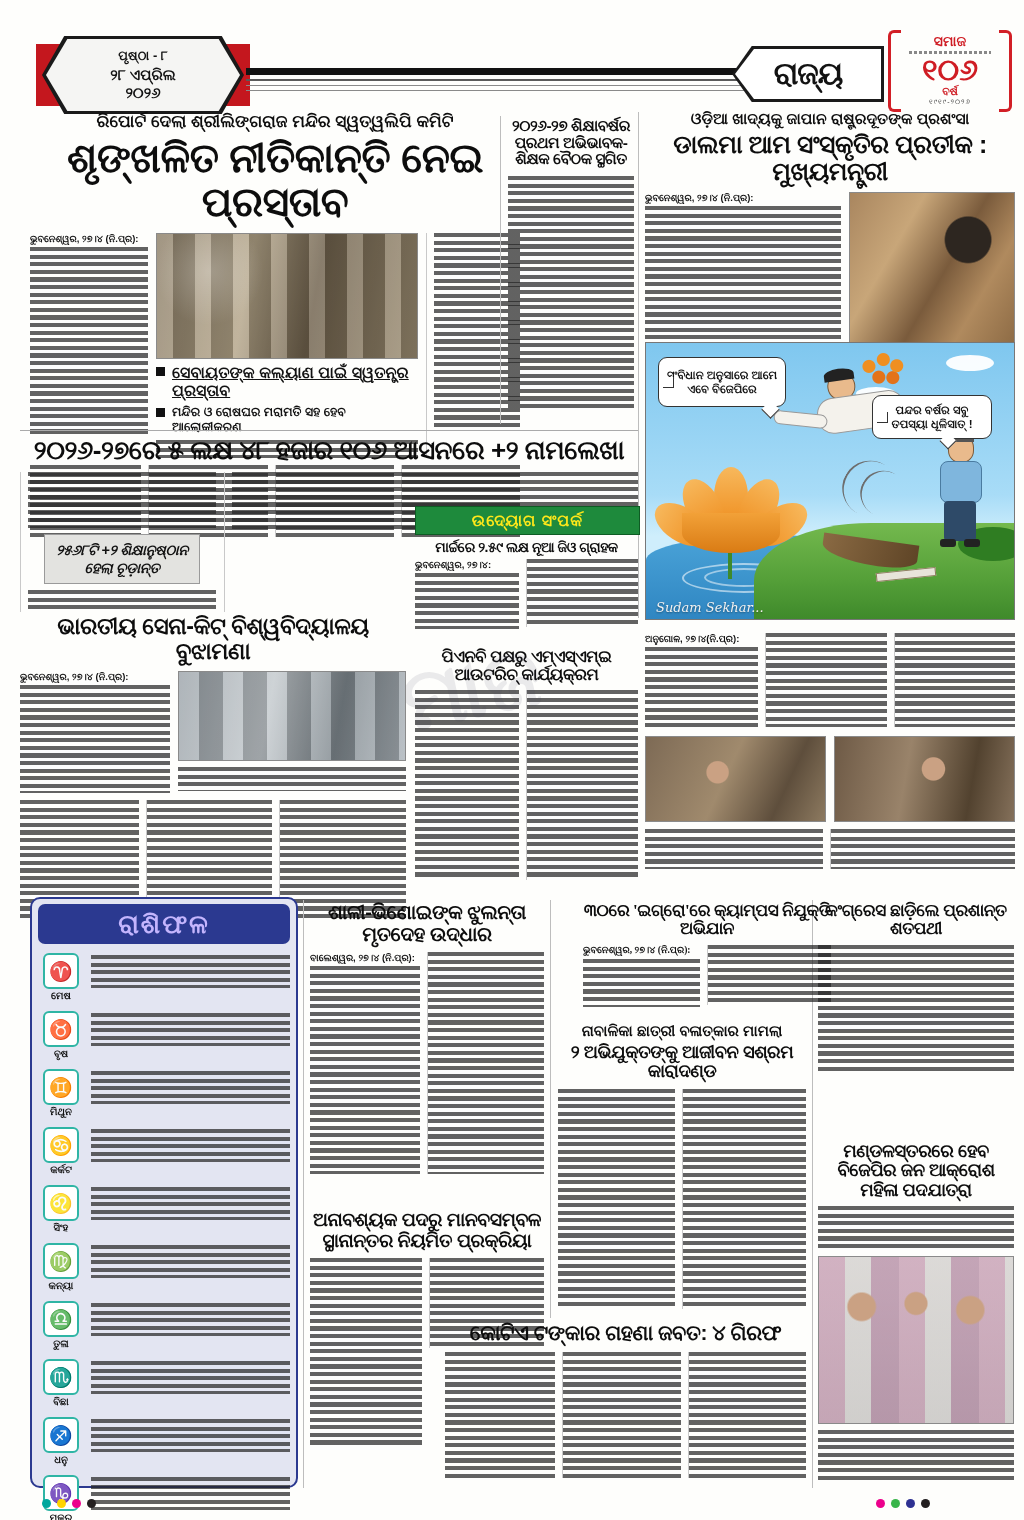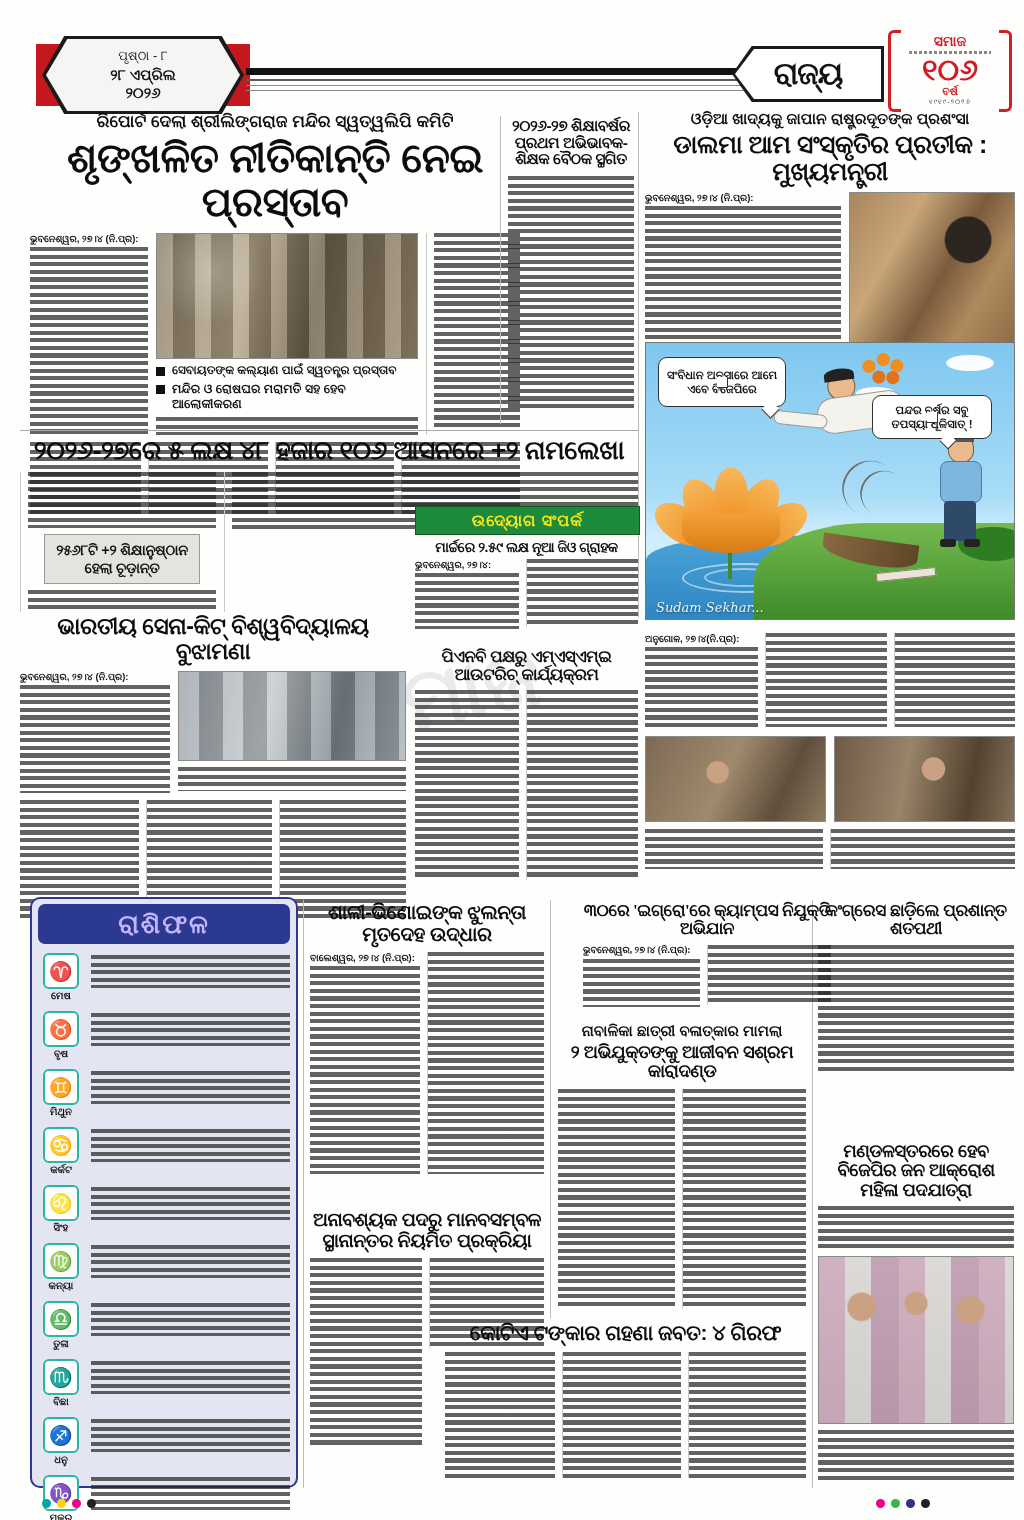--- a/index.html
+++ b/index.html
@@ -39,36 +39,36 @@
   .zrow{display:flex;gap:7px;align-items:flex-start;margin-top:9px;}
   .zleft{width:46px;flex:none;text-align:center;}
   .ztile{width:32px;height:32px;margin:0 auto;background:#ffffff;border:2px solid #2fb5a5;border-radius:6px;
          display:flex;align-items:center;justify-content:center;}
   .zsym{font-size:19px;font-weight:bold;line-height:1;}
   .zname{font-size:10px;font-weight:bold;margin-top:1px;}
   .zgreek{flex:1;height:33px;margin-top:2px;}
   
   .cartoon{border:1px solid #777;box-sizing:border-box;background:linear-gradient(#7fc7ef 0%,#a8dcf7 55%,#cfeefc 70%);overflow:hidden;}
   .cloud{background:#ffffff;border-radius:50%;opacity:.95;}
-  .bubble{background:#fff;border:1.5px solid #333;border-radius:9px;display:flex;align-items:center;justify-content:center;
+  .bubble{background:#fff;border:1.5px solid #333;border-radius:9px;display:flex;align-items:center;justify-content:flex-start;
           text-align:center;font-weight:bold;font-size:11.5px;line-height:1.25;padding:4px;box-sizing:border-box;}
   .bubble:after{content:"";position:absolute;width:10px;height:10px;background:#fff;border-right:1.5px solid #333;border-bottom:1.5px solid #333;}
   .petal{position:absolute;width:34px;height:58px;background:linear-gradient(#f7b85c,#ef8f21);border-radius:50% 50% 45% 45%;}
   .sig{font-family:"DejaVu Serif",serif;font-style:italic;color:#f2f2f2;font-size:13px;text-shadow:0 1px 2px rgba(0,0,0,.4);}
   .dot{width:9px;height:9px;border-radius:50%;display:inline-block;margin-right:6px;}
 </style>
 </head>
 <body>
 
 <div class="page">
 
   <div class="abs hex-red" style="left:36px;top:44px;width:214px;height:62px;"></div>
   <div class="abs hex-black" style="left:42px;top:36px;width:202px;height:78px;"></div>
   <div class="abs hex-white" style="left:46px;top:39px;width:194px;height:72px;">
-    <div style="font-size:13px;font-weight:normal;">ପୃଷ୍ଠା - ୮</div>
+    <div style="font-size:13px;font-weight:bold;">ପୃଷ୍ଠା - ୮</div>
     <div style="font-size:15px;font-weight:bold;margin-top:2px;">୨୮ ଏପ୍ରିଲ</div>
     <div style="font-size:15px;font-weight:bold;">୨୦୨୬</div>
   </div>
 
   <div class="abs" style="left:246px;top:68px;width:500px;height:7px;background:#121212;"></div>
   <div class="abs" style="left:246px;top:79px;width:500px;height:2px;background:#5a5a5a;"></div>
   <div class="abs" style="left:246px;top:85px;width:500px;height:1px;background:#8a8a8a;"></div>
   <div class="abs" style="left:246px;top:90px;width:500px;height:1px;background:#8a8a8a;"></div>
 
   <div class="abs pennant-outer" style="left:732px;top:46px;width:152px;height:56px;"></div>
@@ -97,21 +97,21 @@
         <div class="greek" style="height:188px;"></div>
       </div>
       <div style="width:262px;flex:none;">
         <div class="photo" style="width:262px;height:126px;background:
               radial-gradient(circle at 20% 30%,rgba(255,255,255,.25),transparent 24%),
               repeating-linear-gradient(90deg,rgba(255,255,255,.18) 0 16px,rgba(0,0,0,.20) 16px 38px),
               linear-gradient(100deg,#8d7f68 0%,#b3a488 35%,#6f614c 60%,#9c8d72 100%);"></div>
         <div>
           <div class="bullet-row">
             <span class="bullet-sq"></span>
-            <span style="font-size:12px;font-weight:bold;line-height:1.15;">ସେବାୟତଙ୍କ କଲ୍ୟାଣ ପାଇଁ ସ୍ୱତନ୍ତ୍ର ପ୍ରସ୍ତାବ</span>
+            <span style="font-size:16px;font-weight:bold;line-height:1.15;text-decoration:underline;">ସେବାୟତଙ୍କ କଲ୍ୟାଣ ପାଇଁ ସ୍ୱତନ୍ତ୍ର ପ୍ରସ୍ତାବ</span>
           </div>
           <div class="bullet-row">
             <span class="bullet-sq"></span>
             <span style="font-size:12.5px;font-weight:bold;line-height:1.15;">ମନ୍ଦିର ଓ ରୋଷଘର ମରାମତି ସହ ହେବ ଆଲୋକୀକରଣ</span>
           </div>
         </div>
         <div class="greek" style="height:18px;margin-top:6px;"></div>
       </div>
       <div style="flex:1;border-left:1px solid #c9c9c9;padding-left:7px;">
         <div class="greek" style="height:196px;"></div>
@@ -209,21 +209,21 @@
     <div class="abs" style="left:296px;top:92px;width:11px;height:11px;background:#fff;border-right:1.5px solid #333;border-bottom:1.5px solid #333;transform:rotate(45deg);"></div>
     <div class="abs sig" style="left:10px;bottom:4px;">Sudam Sekhar...</div>
   </div>
 
   <div class="abs hrule" style="left:20px;top:430px;width:618px;"></div>
   <div class="abs" style="left:20px;top:436px;width:618px;">
     <div class="hl" style="font-size:26px;">୨୦୨୬-୨୭ରେ ୫ ଲକ୍ଷ ୪୮ ହଜାର ୧୦୬ ଆସନରେ +୨ ନାମଲେଖା</div>
     <div style="display:flex;gap:8px;margin-top:8px;">
       <div style="width:188px;flex:none;border-left:1px solid #c9c9c9;padding-left:7px;">
         <div class="greek" style="height:56px;"></div>
-        <div class="inset-box" style="margin:6px 16px;">୨୫୬୮ଟି +୨ ଶିକ୍ଷାନୁଷ୍ଠାନ ହେଲା ଚୂଡ଼ାନ୍ତ</div>
+        <div class="inset-box" style="margin:6px 16px;font-style:italic;">୨୫୬୮ଟି +୨ ଶିକ୍ଷାନୁଷ୍ଠାନ ହେଲା ଚୂଡ଼ାନ୍ତ</div>
         <div class="greek" style="height:22px;"></div>
       </div>
       <div style="flex:1;border-left:1px solid #c9c9c9;padding-left:7px;">
         <div class="greek" style="height:58px;"></div>
       </div>
     </div>
   </div>
 
   <div class="abs" style="left: 415px; top: 506px; width: 223px; height: 27px; display: flex; align-items: center; justify-content: center; border: 1px solid rgb(14, 92, 36); background: rgb(30, 138, 60);">
     <span style="font-size: 16px; font-weight: bold; letter-spacing: 1px; color: rgb(255, 232, 26);">ଉଦ୍ୟୋଗ ସଂପର୍କ</span>

